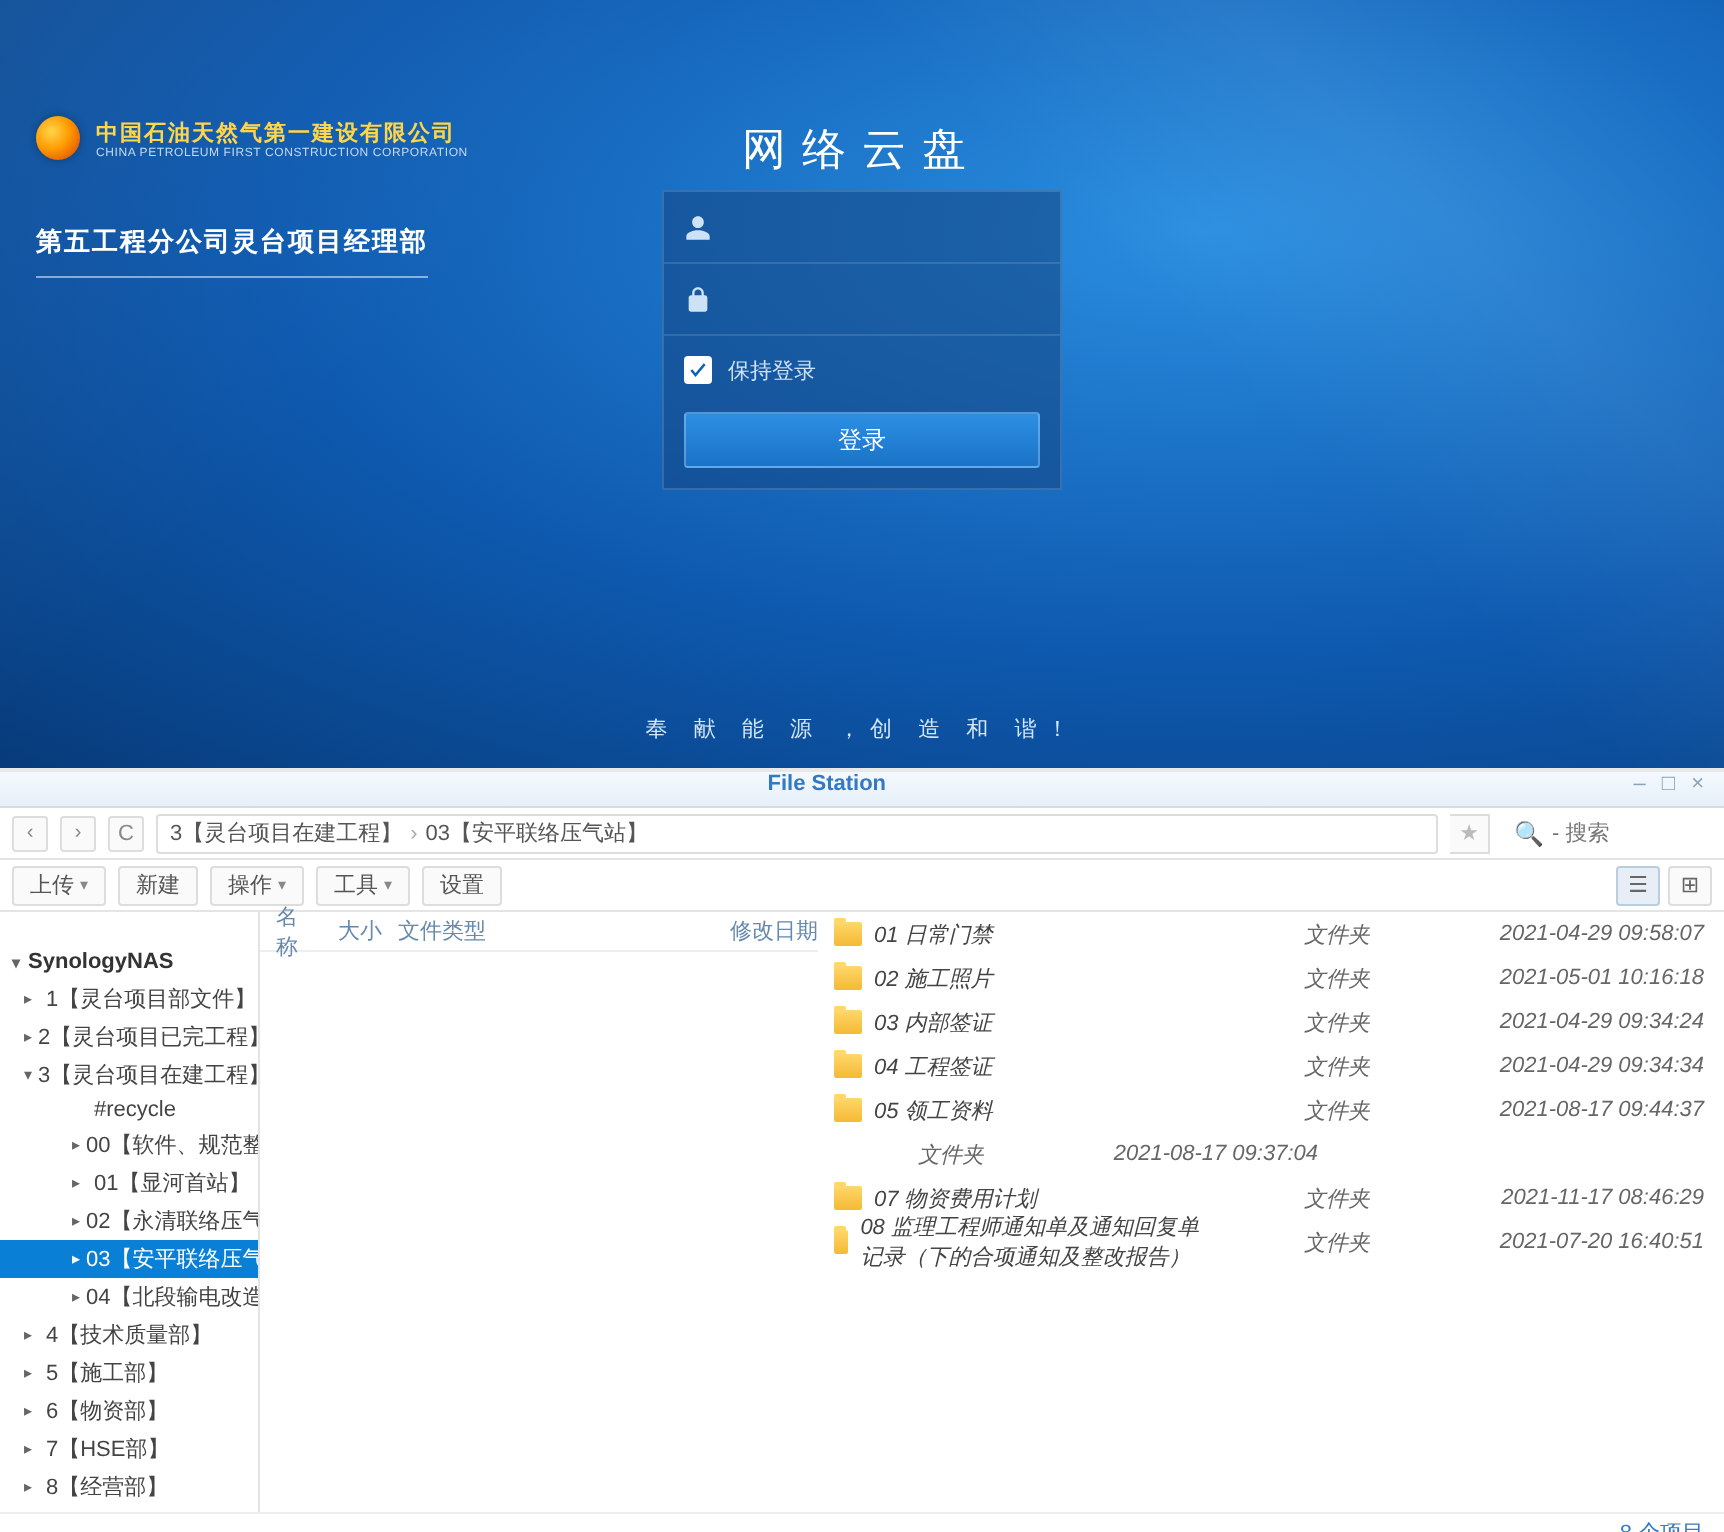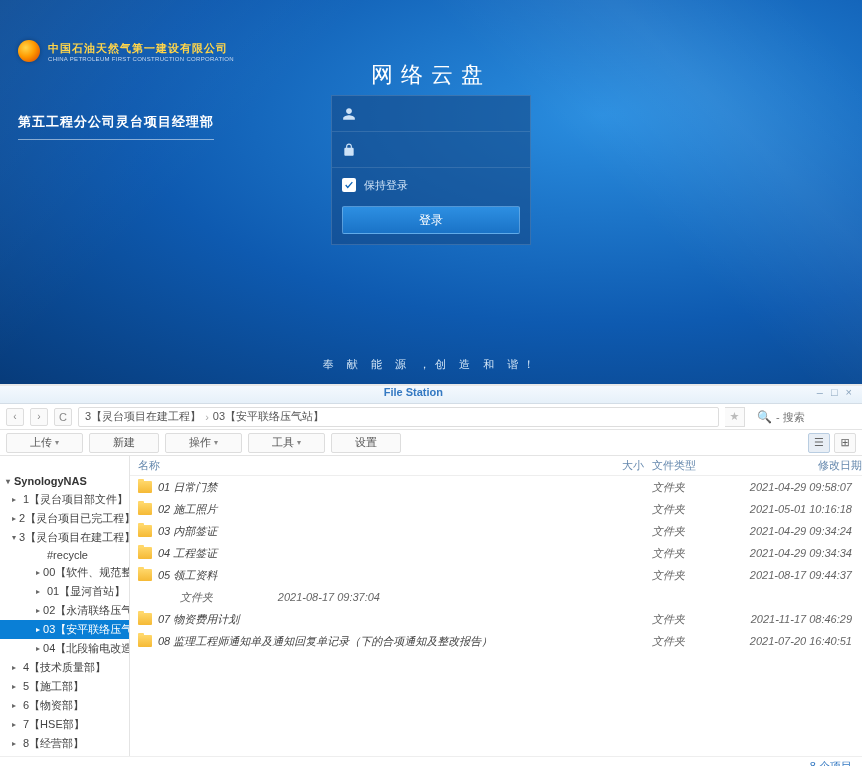--- a/index.html
+++ b/index.html
@@ -9,21 +9,21 @@
 .login-panel {
   width: 862px; height: 384px; position: relative; overflow: hidden;
   background: radial-gradient(ellipse at 70% 30%, #2a8ee0 0%, #0e5ab0 55%, #073b7a 100%);
 }
 .login-panel::before {
   content:""; position:absolute; inset:0;
   background:
     linear-gradient(135deg, rgba(255,255,255,0.05) 0%, transparent 30%),
     linear-gradient(45deg, transparent 65%, rgba(255,255,255,0.06) 80%, transparent 95%);
 }
-.logo-block { position:absolute; top:40px; left:18px; display:flex; align-items:center; gap:8px; }
+.logo-block { position:absolute; top:58px; left:18px; display:flex; align-items:center; gap:8px; }
 .logo-circle { width:22px; height:22px; border-radius:50%; background:radial-gradient(circle at 35% 35%, #ffd54a 0%, #ff9a00 45%, #d83a00 100%); box-shadow:0 0 4px rgba(0,0,0,.3);}
 .logo-text { display:flex; flex-direction:column; }
 .logo-cn { color:#ffd54a; font-size:11px; font-weight:bold; letter-spacing:1px;}
 .logo-en { color:#c8d8ef; font-size:6px; letter-spacing:0.3px;}
 .dept-block { position:absolute; top:112px; left:18px; padding-bottom:8px; border-bottom:1px solid rgba(255,255,255,.5); min-width:185px;}
 .dept-text { color:#fff; font-size:13px; font-weight:bold; letter-spacing:1px;}
 .login-title { position:absolute; top:60px; left:50%; transform:translateX(-50%); color:#fff; font-size:22px; letter-spacing:8px; font-weight:400;}
 .login-box { position:absolute; top:95px; left:50%; transform:translateX(-50%); width:200px; background:rgba(20,70,130,.55); border:1px solid rgba(255,255,255,.15); padding:0;}
 .login-field { display:flex; align-items:center; height:36px; border-bottom:1px solid rgba(255,255,255,.12); padding:0 10px; gap:10px;}
 .login-field svg { width:14px; height:14px; fill:#cde2f7; flex:0 0 14px;}
@@ -44,38 +44,38 @@
 .fs-toolbar1 { height:26px; display:flex; align-items:center; border-bottom:1px solid #e4e4e4; padding:0 6px; gap:6px;}
 .nav-btn { width:18px; height:18px; border:1px solid #ddd; border-radius:2px; background:#fafafa; display:flex; align-items:center; justify-content:center; cursor:pointer; color:#888; font-size:10px;}
 .nav-btn.refresh { font-size:11px;}
 .crumb { flex:1; height:20px; border:1px solid #ddd; border-radius:2px; background:#fff; display:flex; align-items:center; padding:0 6px; color:#555; font-size:11px; gap:4px;}
 .crumb .sep { color:#aaa; }
 .star-btn { width:20px; height:20px; border:1px solid #ddd; border-left:none; background:#fafafa; display:flex; align-items:center; justify-content:center; color:#bbb;}
 .search-wrap { display:flex; align-items:center; gap:4px; margin-left:6px;}
 .search-ico { color:#888; font-size:12px;}
 .search-input { width:80px; border:none; outline:none; font-size:11px; color:#888;}
 .fs-toolbar2 { height:26px; display:flex; align-items:center; border-bottom:1px solid #e4e4e4; padding:0 6px; gap:6px;}
-.tbtn { height:20px; padding:0 23px; border:1px solid #ddd; border-radius:2px; background:#fafafa; display:flex; align-items:center; gap:3px; cursor:pointer; font-size:11px; color:#555;}
+.tbtn { height:20px; padding:0 8px; border:1px solid #ddd; border-radius:2px; background:#fafafa; display:flex; align-items:center; gap:3px; cursor:pointer; font-size:11px; color:#555;}
 .tbtn .caret { font-size:8px; color:#888;}
 .view-btns { margin-left:auto; display:flex; gap:4px;}
 .vbtn { width:22px; height:20px; border:1px solid #ddd; border-radius:2px; background:#fafafa; display:flex; align-items:center; justify-content:center; cursor:pointer; color:#666;}
 .vbtn.active { background:#e8eef5; border-color:#b9cde1;}
 
 .fs-body { display:flex; height:300px;}
 .fs-tree { width:130px; border-right:1px solid #e4e4e4; overflow:hidden; padding-top:4px;}
 .tree-root { padding:3px 6px; font-weight:bold; color:#333; display:flex; align-items:center; gap:4px;margin-top:12px;}
 .tree-root::before { content:"▾"; font-size:8px; color:#666;}
 .tree-item { padding:2px 0 2px 8px; display:flex; align-items:center; gap:3px; cursor:pointer; color:#444; white-space:nowrap; font-size:11px;}
 .tree-item .tog { width:8px; font-size:8px; color:#666; display:inline-block;}
 .tree-item.l1 { padding-left:12px;}
 .tree-item.l2 { padding-left:36px;}
 .tree-item.selected { background:#0a7fd6; color:#fff;}
 .tree-item.selected .tog { color:#fff;}
 
-.fs-list { flex:1; display:flex; flex-direction:column;}
+.fs-list { flex:1; display:flex; flex-direction:row;}
 .list-head { display:flex; height:20px; align-items:center; border-bottom:1px solid #eee; color:#6689ae; font-size:11px;}
 .col-name { flex:1; padding-left:8px;}
 .col-size { width:50px; text-align:right; padding-right:8px;}
 .col-type { width:70px;}
 .col-date { width:140px; text-align:right; padding-right:0; color:#6689ae;}
 .list-head .col-date { color:#6689ae;}
 .list-row { display:flex; height:22px; align-items:center; font-size:11px; color:#444;font-style:italic;}
 .row-name { flex:1; display:flex; align-items:center; gap:6px; padding-left:8px;}
 .folder-ico { width:14px; height:12px; background:linear-gradient(#ffd76a,#f5b935); border-radius:1px; position:relative;}
 .folder-ico::before { content:""; position:absolute; top:-2px; left:0; width:6px; height:3px; background:#ffd76a; border-radius:1px 1px 0 0;}

